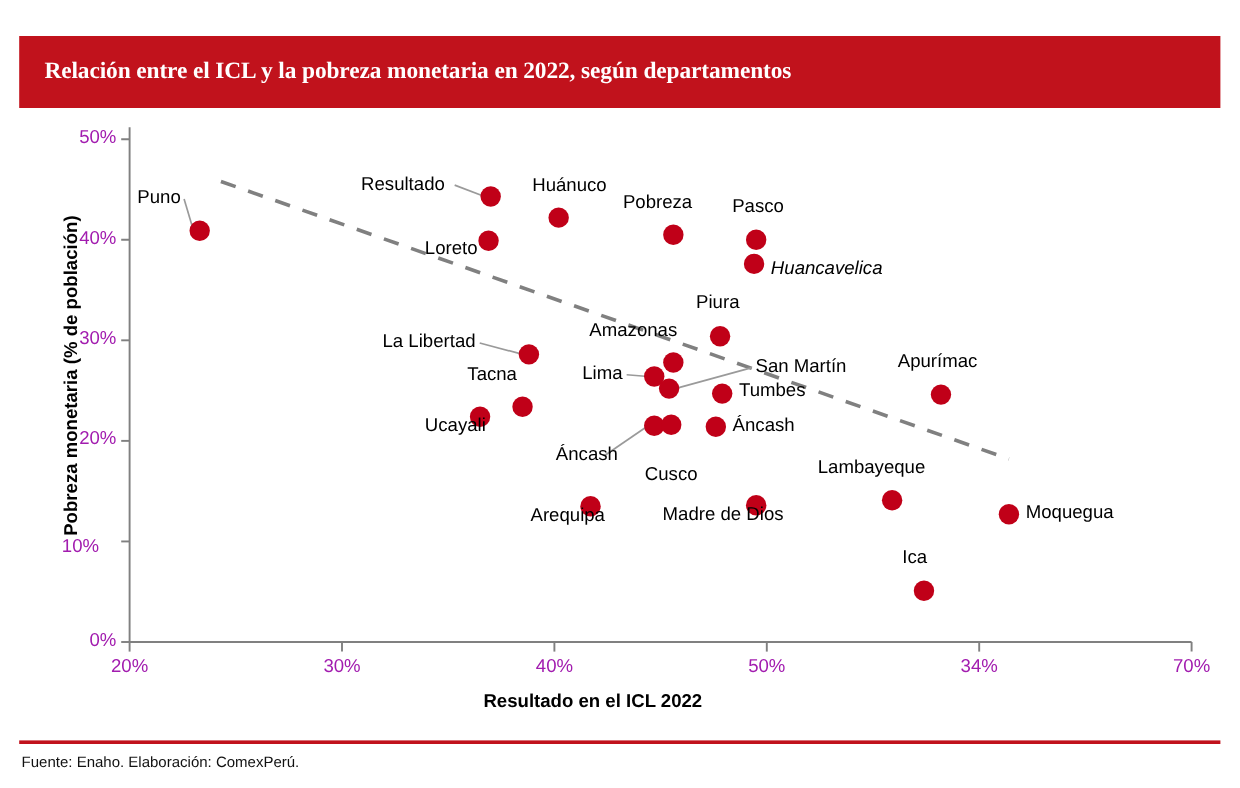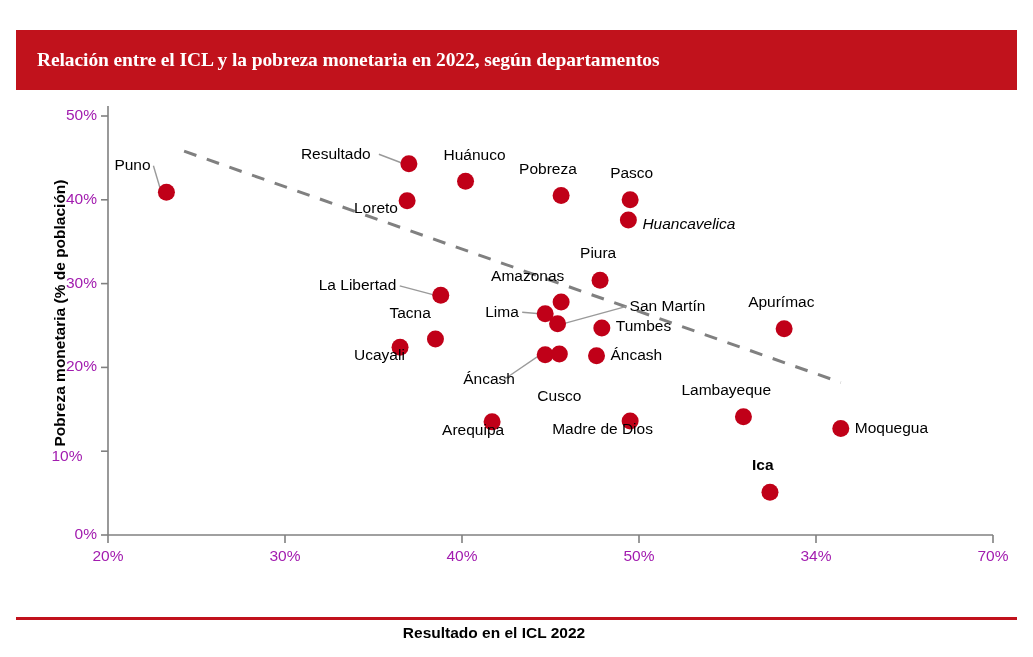--- a/index.html
+++ b/index.html
@@ -66,21 +66,20 @@
     top: 214px;
     width: 420px;
     text-align: center;
     transform: rotate(-90deg);
   }
   #x-axis-title {
     left: 0;
     top: 486px;
     width: 988px;
     text-align: center;
-    margin-top: 48px;
   }
 
   .tick-label {
     position: absolute;
     font-size: 15.5px;
     color: #a21caf;
     white-space: nowrap;
   }
   .tick-label.y {
     text-align: right;
@@ -216,19 +215,20 @@
         <div class="point-label" style="left: 748.14px; top: 202.852px;">Apurímac</div>
         <div class="point-label" style="left: 389.45px; top: 213.908px;">Tacna</div>
         <div class="point-label" style="left: 354.05px; top: 256.288px;">Ucayali</div>
         <div class="point-label" style="left: 610.52px; top: 255.668px;">Áncash</div>
         <div class="point-label" style="left: 463.19px; top: 279.83px;">Áncash</div>
         <div class="point-label" style="left: 537.35px; top: 296.992px;">Cusco</div>
         <div class="point-label" style="left: 442.09px; top: 330.87px;">Arequipa</div>
         <div class="point-label" style="left: 552.15px; top: 330.032px;">Madre de Dios</div>
         <div class="point-label" style="left: 681.43px; top: 290.842px;">Lambayeque</div>
         <div class="point-label" style="left: 854.78px; top: 328.574px;">Moquegua</div>
-        <div class="point-label" style="left: 751.98px; top: 366.262px; font-weight: bold;">Ica</div>
+        <div class="point-label" style="left: 751.98px; top: 366.262px;">Ica</div>
       </div>
   </div>
 
   <div id="footer-rule"></div>
+  <div id="footer-text">Fuente: Enaho. Elaboración: ComexPerú.</div>
 
 </div>
 
 </body></html>

